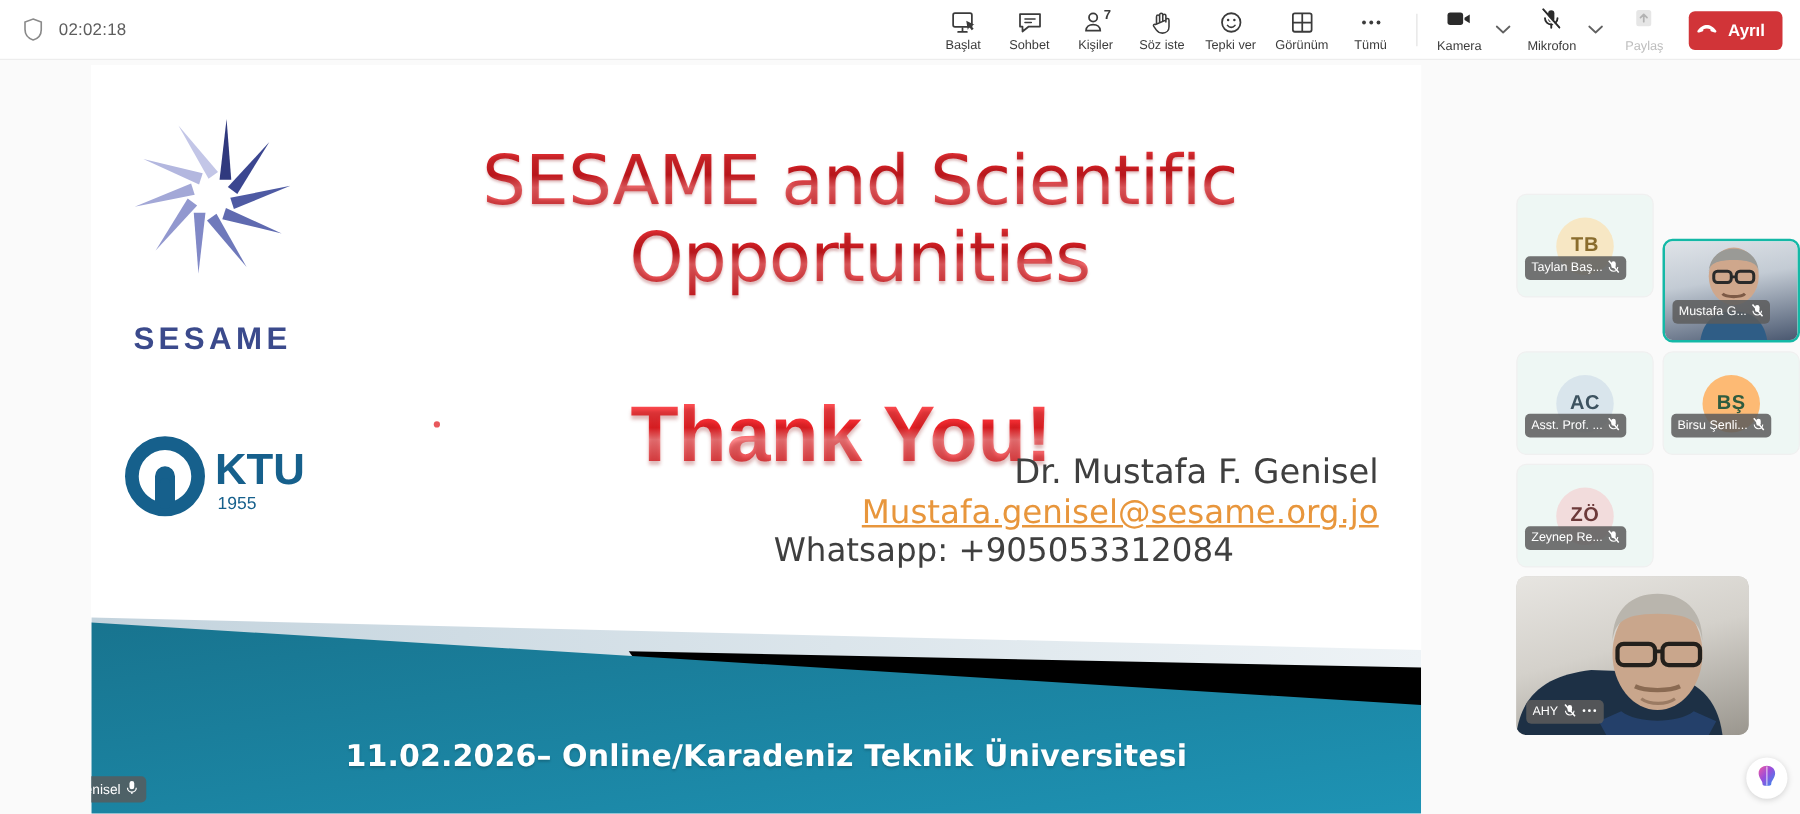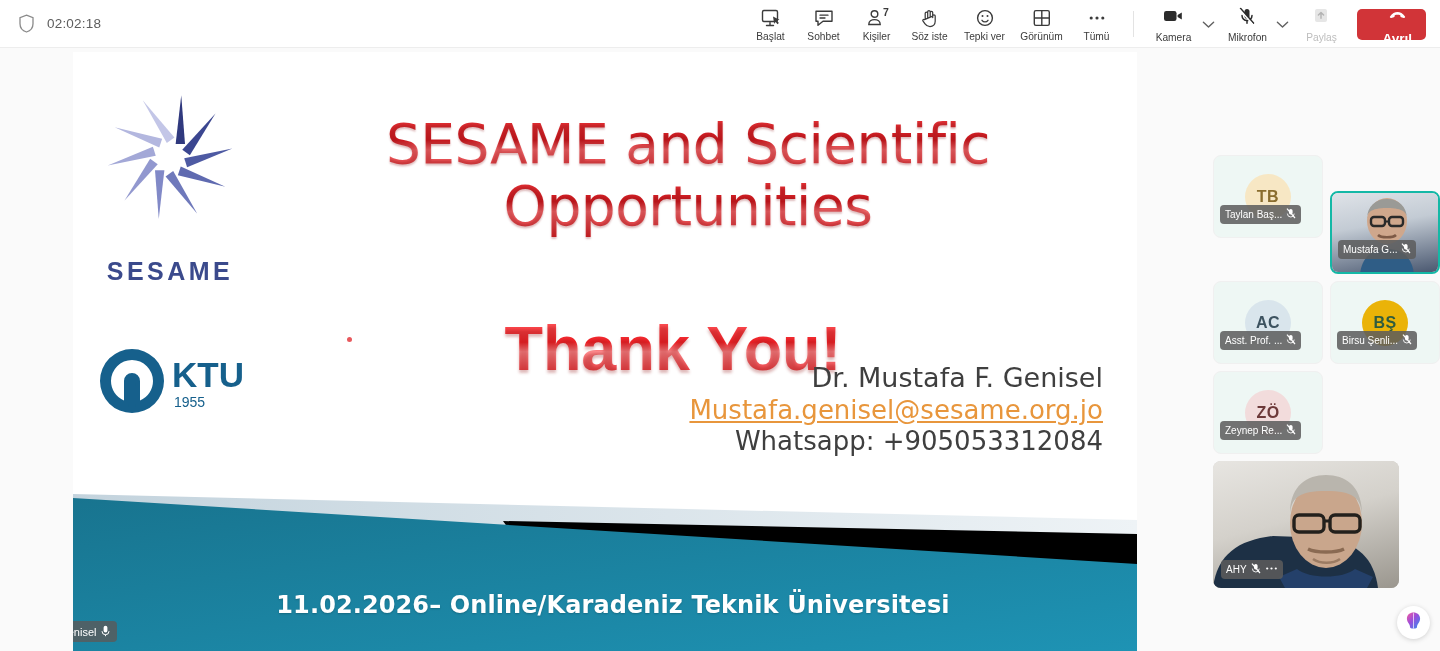--- a/index.html
+++ b/index.html
@@ -57,26 +57,25 @@
     width: 56px; height: 48px;
   }
   .dev .lb { font-size: 10.2px; color: #3b3b3b; }
   .dev.off .lb { color: #bdbdbd; }
   .chev {
     width: 22px; height: 48px; display:flex; align-items:center;
     justify-content:center; cursor:pointer; margin-left:-4px;
   }
   .leave-btn {
     background: #d13438; color: #fff; border: none;
-    border-radius: 5px; height: 31px; padding: 0 14px 0 25px;
+    border-radius: 5px; height: 31px; padding: 0 14px 0 5px;
     display: flex; align-items: center; gap: 7px;
     font-size: 13.5px; font-weight: 600; cursor: pointer;
     margin-left: 8px; margin-right: 14px;
     font-family: "Liberation Sans", sans-serif;
-    flex-direction: column;
   }
 
   
   .stage {
     position: absolute; left: 73px; top: 52px;
     width: 1064px; height: 599px;
     background: #ffffff; overflow: hidden;
   }
   .slide { position: absolute; inset: 0; background: #fff; }
 
@@ -122,21 +121,21 @@
   .contact {
     position: absolute; left: 430px; top: 310px; width: 600px;
     text-align: right; font-family: "DejaVu Sans", sans-serif;
   }
   .c-name { font-size: 27px; color: #3f3f3f; line-height: 1.22; }
   .c-mail {
     font-size: 26px; color: #e8963c; line-height: 1.2;
     text-decoration: underline; text-underline-offset: 2px;
     display: inline-block;
   }
-  .c-wa { font-size: 26px; color: #3f3f3f; line-height: 1.22; }
+  .c-wa { font-size: 26px; color: #3f3f3f; line-height: 1.22; text-align: center; }
 
   .wave { position: absolute; left: 0; bottom: 0; width: 1064px; height: 175px; }
   .banner-text {
     position: absolute; left: 0; bottom: 32px; width: 1064px;
     text-align: center; color: #ffffff;
     font-size: 24px; font-weight: 600; letter-spacing: .1px;
     font-family: "DejaVu Sans", sans-serif;
     text-shadow: 0 1px 2px rgba(0,0,0,.2);
     padding-left: 16px;
   }
@@ -493,21 +492,21 @@
           <svg width="10" height="11" viewBox="0 0 10 11">
               <rect x="3" y="1" width="3.6" height="5.6" rx="1.8" fill="#fff"></rect>
               <path d="M1.4 5.6a3.4 3.4 0 0 0 6.8 0" fill="none" stroke="#fff" stroke-width=".9"></path>
               <path d="M1 .6 9 10" stroke="#fff" stroke-width="1.2"></path>
             </svg>
         </span>
       </div>
     </div>
 
     <div class="tile">
-      <div class="avatar" style="background:#eab308;color:#2f5c3f">
+      <div class="avatar" style="background:#fdba74;color:#2f5c3f">
         <span>BŞ</span>
       </div>
       <div class="nm">
         <span class="txt">Birsu Şenli...</span>
         <span>
           <svg width="10" height="11" viewBox="0 0 10 11">
               <rect x="3" y="1" width="3.6" height="5.6" rx="1.8" fill="#fff"></rect>
               <path d="M1.4 5.6a3.4 3.4 0 0 0 6.8 0" fill="none" stroke="#fff" stroke-width=".9"></path>
               <path d="M1 .6 9 10" stroke="#fff" stroke-width="1.2"></path>
             </svg>

